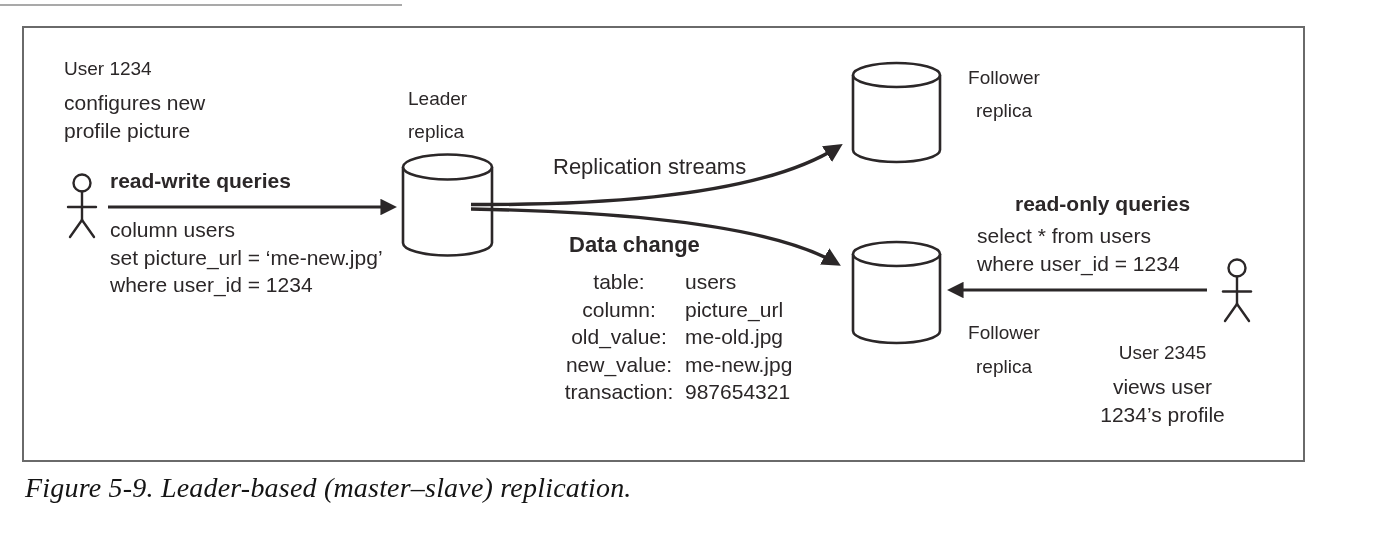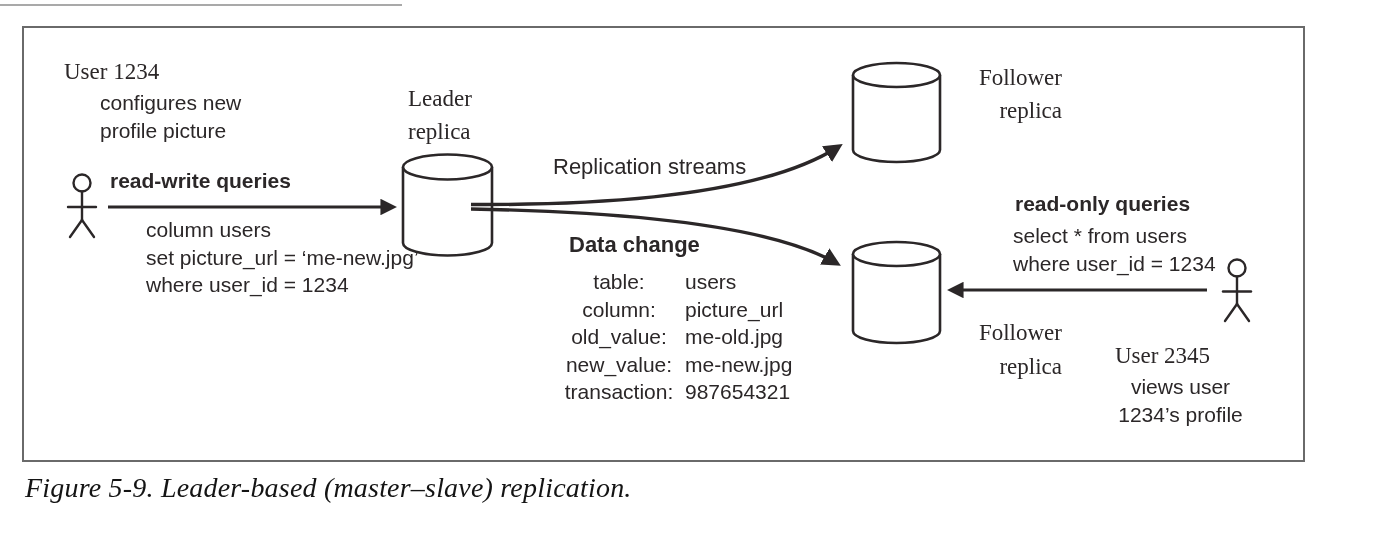--- a/index.html
+++ b/index.html
@@ -5,25 +5,25 @@
   html,body{margin:0;padding:0;background:#fff;}
   #stage{position:relative;width:1376px;height:542px;background:#ffffff;overflow:hidden;
          font-family:"Liberation Sans", sans-serif;color:#2b2728;}
   #top-edge-line{position:absolute;left:0;top:4px;width:402px;height:2px;background:#a9a9a9;}
   #figure-box{position:absolute;left:22px;top:26px;width:1279px;height:432px;
               border:2px solid #6a6a6a;background:#fff;}
   #shapes{position:absolute;left:0;top:0;}
   .t{position:absolute;white-space:nowrap;line-height:1.18;}
   .s21{font-size:21px;}
   .s22{font-size:22px;}
-  .s25{font-size:23px;font-family:Liberation Serif, serif;}
+  .s25{font-size:19px;}
   .b{font-weight:bold;}
-  .lh27 div{line-height:27.5px;margin-left:36px;}
+  .lh27 div{line-height:27.5px;}
   .lh33 div{line-height:33px;}
-  .center{text-align:right;}
+  .center{text-align:center;}
   .right{text-align:center;}
   
   #data-change-rows{position:absolute;left:529px;top:240px;}
   .dc-row{display:flex;font-size:21px;line-height:27.6px;text-align:center;}
   .dc-key{width:132px;}
   #caption{position:absolute;left:25px;top:472px;
            font-family:"Liberation Serif", serif;font-style:italic;
            font-size:28px;color:#141414;letter-spacing:0.2px;}
 </style>
 </head>

